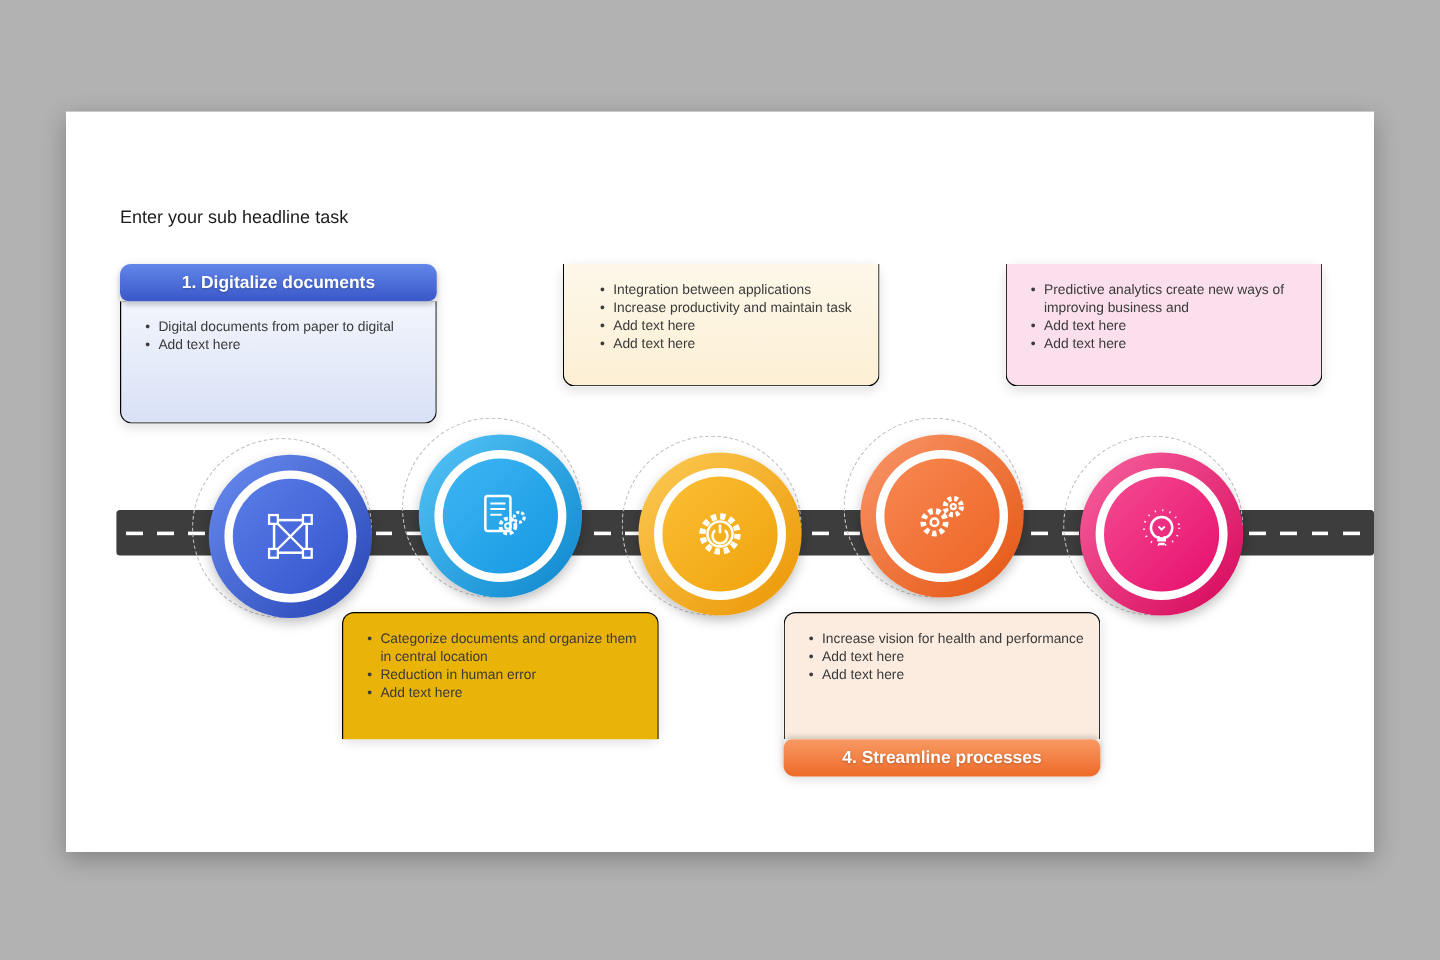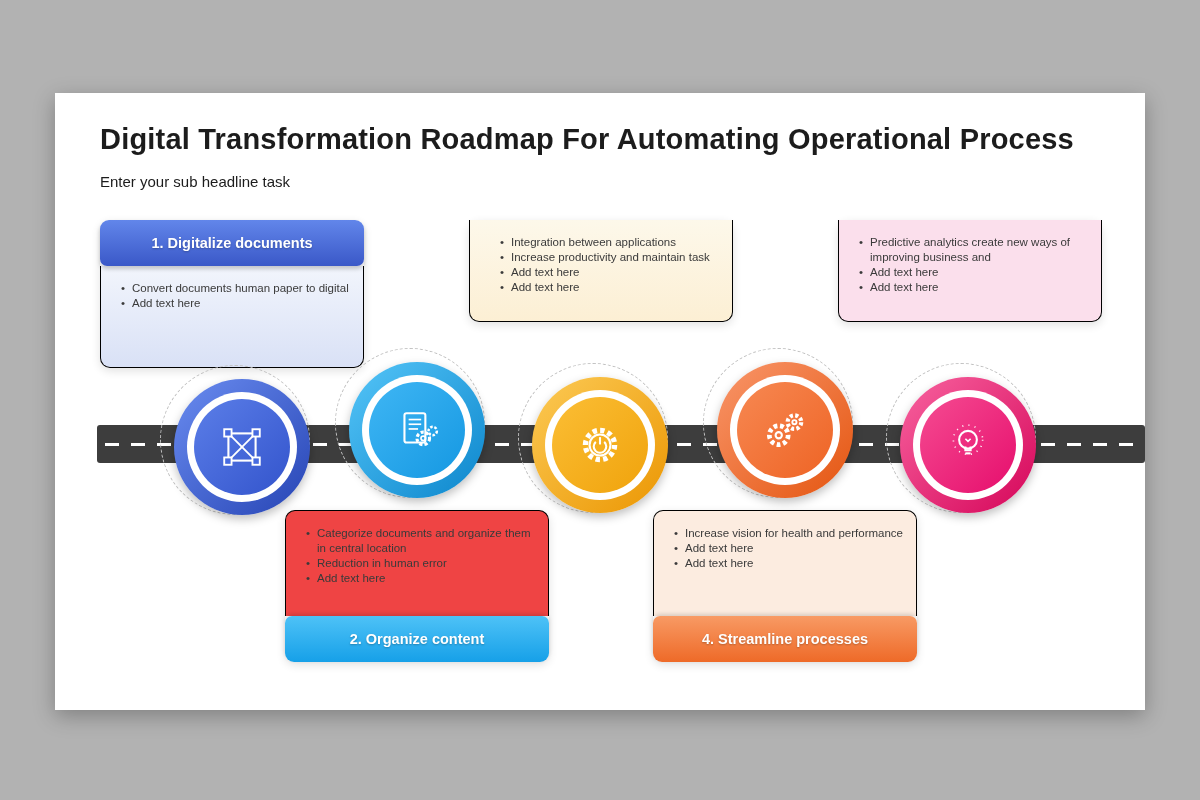--- a/index.html
+++ b/index.html
@@ -20,21 +20,21 @@
     font-size:29px; font-weight:700; color:#1c1c1c; letter-spacing:0.2px;
   }
   .subtitle {
     position:absolute; left:45px; top:80px;
     font-size:15px; color:#1c1c1c;
   }
 
   
   .card { position:absolute; width:264px; border-radius:10px; box-shadow:0 3px 10px rgba(0,0,0,0.12); }
   .card-header {
-    height:46px; display:flex; align-items:center; justify-content:center;
+    height:31px; display:flex; align-items:center; justify-content:center;
     color:#fff; font-size:14.5px; font-weight:700;
     text-shadow:0 1px 2px rgba(0,0,0,0.25);
     position:relative; z-index:2;
   }
   .card-body { position:relative; z-index:1; padding:15px 12px 10px 18px; }
   .card-body ul { list-style:none; }
   .card-body li {
     position:relative; padding-left:13px; font-size:11.5px; line-height:15px; color:#3a3a3a;
   }
   .card-body li::before { content:"•"; position:absolute; left:2px; top:0; color:#3a3a3a; }
@@ -46,21 +46,21 @@
 
   .card-1 { left:45px;  top:127px; }
   .card-3 { left:414px; top:127px; }
   .card-5 { left:783px; top:127px; }
   .card-2 { left:230px; top:417px; }
   .card-4 { left:598px; top:417px; }
 
   .card-1 .card-header { background:linear-gradient(180deg,#6286ea,#3a58c8); }
   .card-1 .card-body   { background:linear-gradient(180deg,#f2f5fc,#d9e1f6); border-color:#4a6ad0; }
   .card-2 .card-header { background:linear-gradient(180deg,#4ec2f7,#16a0e8); }
-  .card-2 .card-body   { background:#ef4444; border-color:#7fccf4; }
+  .card-2 .card-body   { background:#eab308; border-color:#7fccf4; }
   .card-3 .card-header { background:linear-gradient(180deg,#fcc23a,#f0a008); }
   .card-3 .card-body   { background:linear-gradient(180deg,#fdf8ea,#fcefd4); border-color:#f2b84a;padding-left:28px; }
   .card-4 .card-header { background:linear-gradient(180deg,#f89a64,#ee6a28);text-align:right; }
   .card-4 .card-body   { background:#fcece0; border-color:#f5a87c; }
   .card-5 .card-header { background:linear-gradient(180deg,#f75b9c,#e60e6d); }
   .card-5 .card-body   { background:#fbdfec; border-color:#f078ab; }
 
   
   .road {
     position:absolute; left:42px; top:332px; width:1048px; height:38px;
@@ -101,28 +101,27 @@
   .ms-4 .ring  { background:linear-gradient(135deg,#f9966a,#e45510); }
   .ms-4 .inner { background:linear-gradient(135deg,#f78852,#ee6425); }
   .ms-5 .ring  { background:linear-gradient(135deg,#f8639f,#d50559); }
   .ms-5 .inner { background:linear-gradient(135deg,#f54b91,#e60e6d); }
 </style>
 </head>
 <body>
 
 <div class="slide">
 
-  <div class="title">Digital Transformation Roadmap For Automating Operational Process</div>
   <div class="subtitle">Enter your sub headline task</div>
 
   <div class="card top card-1">
     <div class="card-header">1. Digitalize documents</div>
     <div class="card-body">
       <ul>
-        <li>Convert documents human paper to digital</li>
+        <li>Digital documents from paper to digital</li>
         <li>Add text here</li>
       </ul>
     </div>
   </div>
 
   <div class="card top card-3">
     <div class="card-body">
       <ul>
         <li>Integration between applications</li>
         <li>Increase productivity and maintain task</li>
@@ -224,21 +223,20 @@
   </div>
 
   <div class="card bottom card-2">
     <div class="card-body">
       <ul>
         <li>Categorize documents and organize them in central location</li>
         <li>Reduction in human error</li>
         <li>Add text here</li>
       </ul>
     </div>
-    <div class="card-header">2. Organize content</div>
   </div>
 
   <div class="card bottom card-4">
     <div class="card-body">
       <ul>
         <li>Increase vision for health and performance</li>
         <li>Add text here</li>
         <li>Add text here</li>
       </ul>
     </div>

